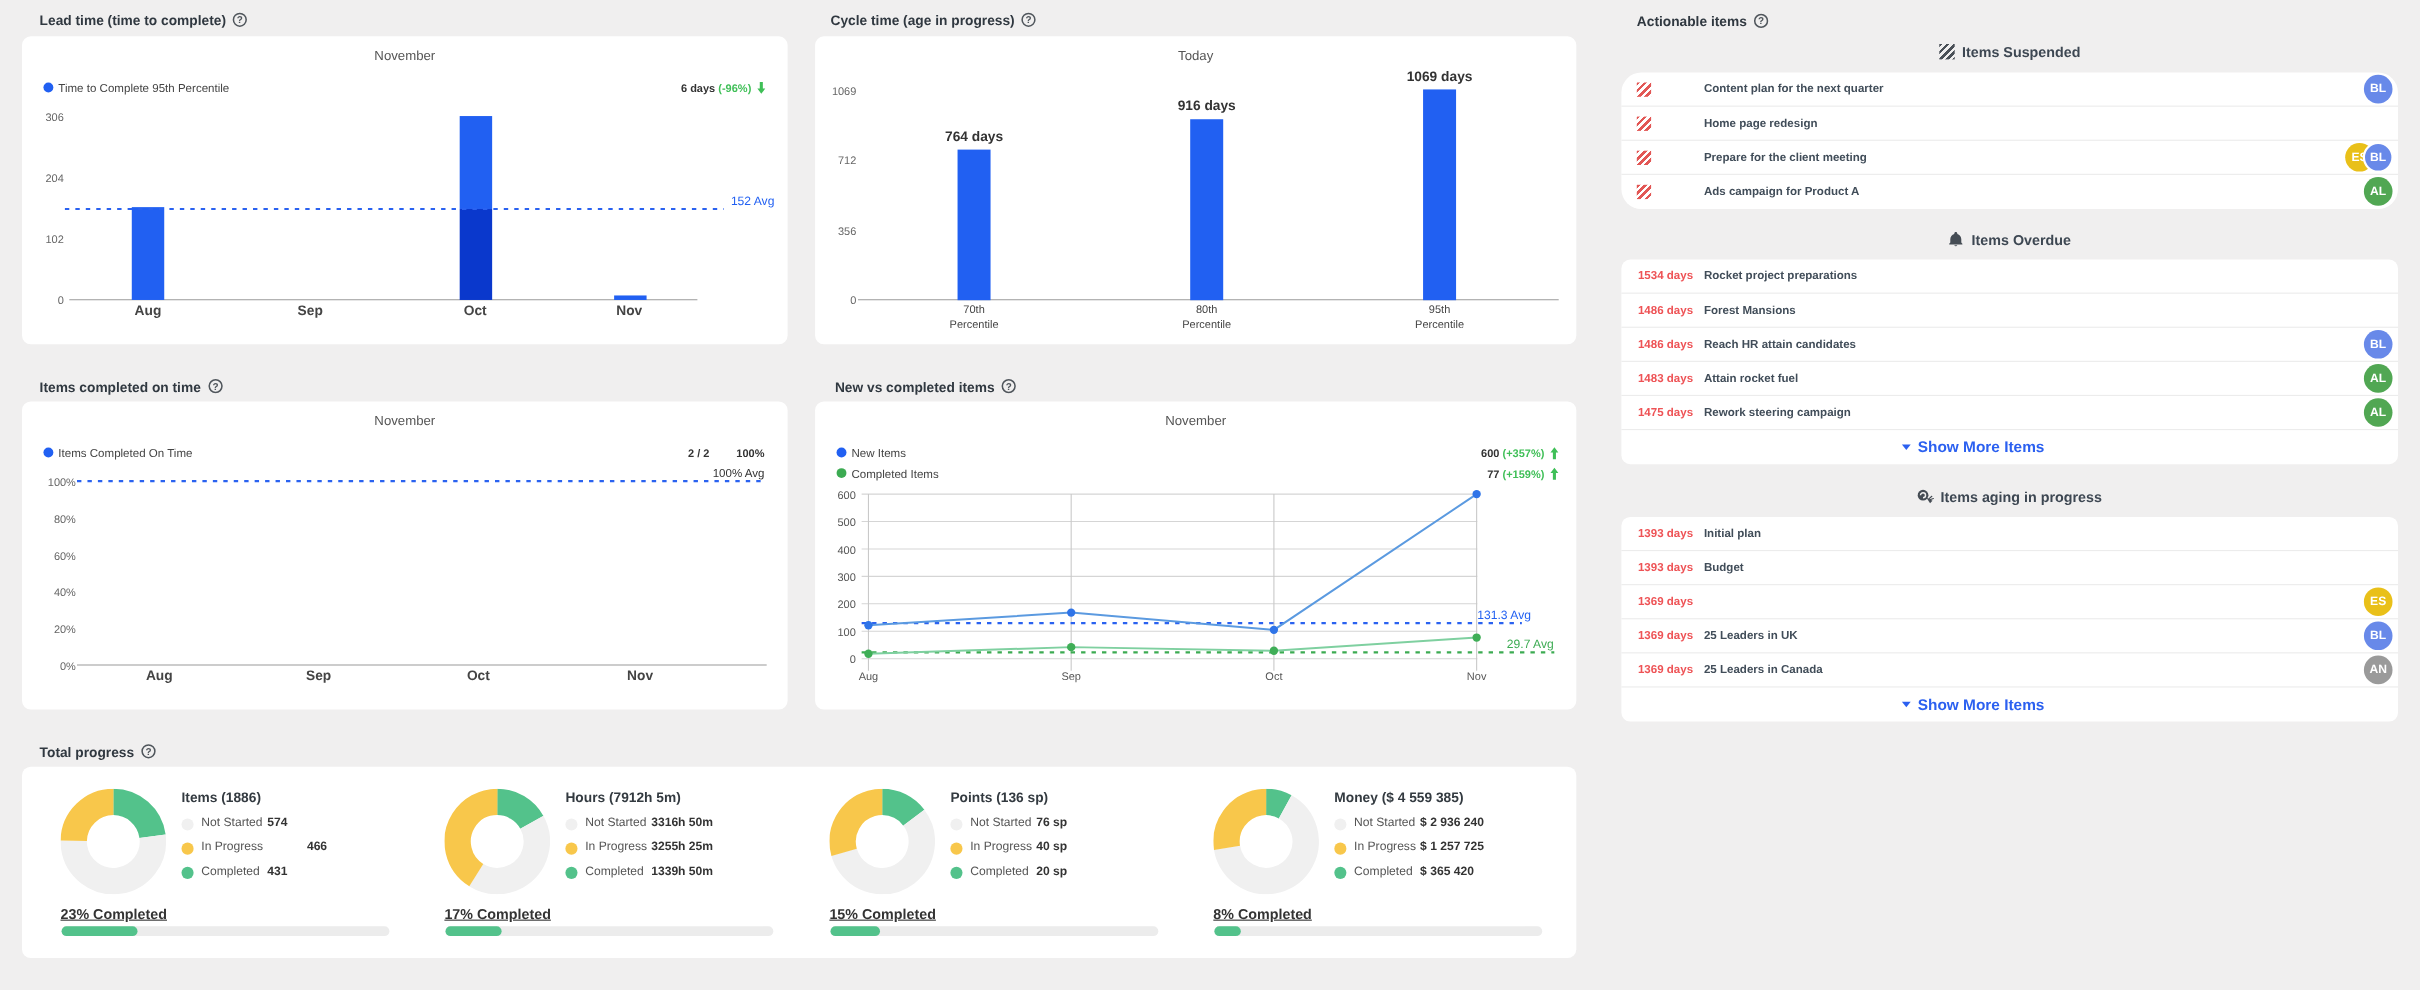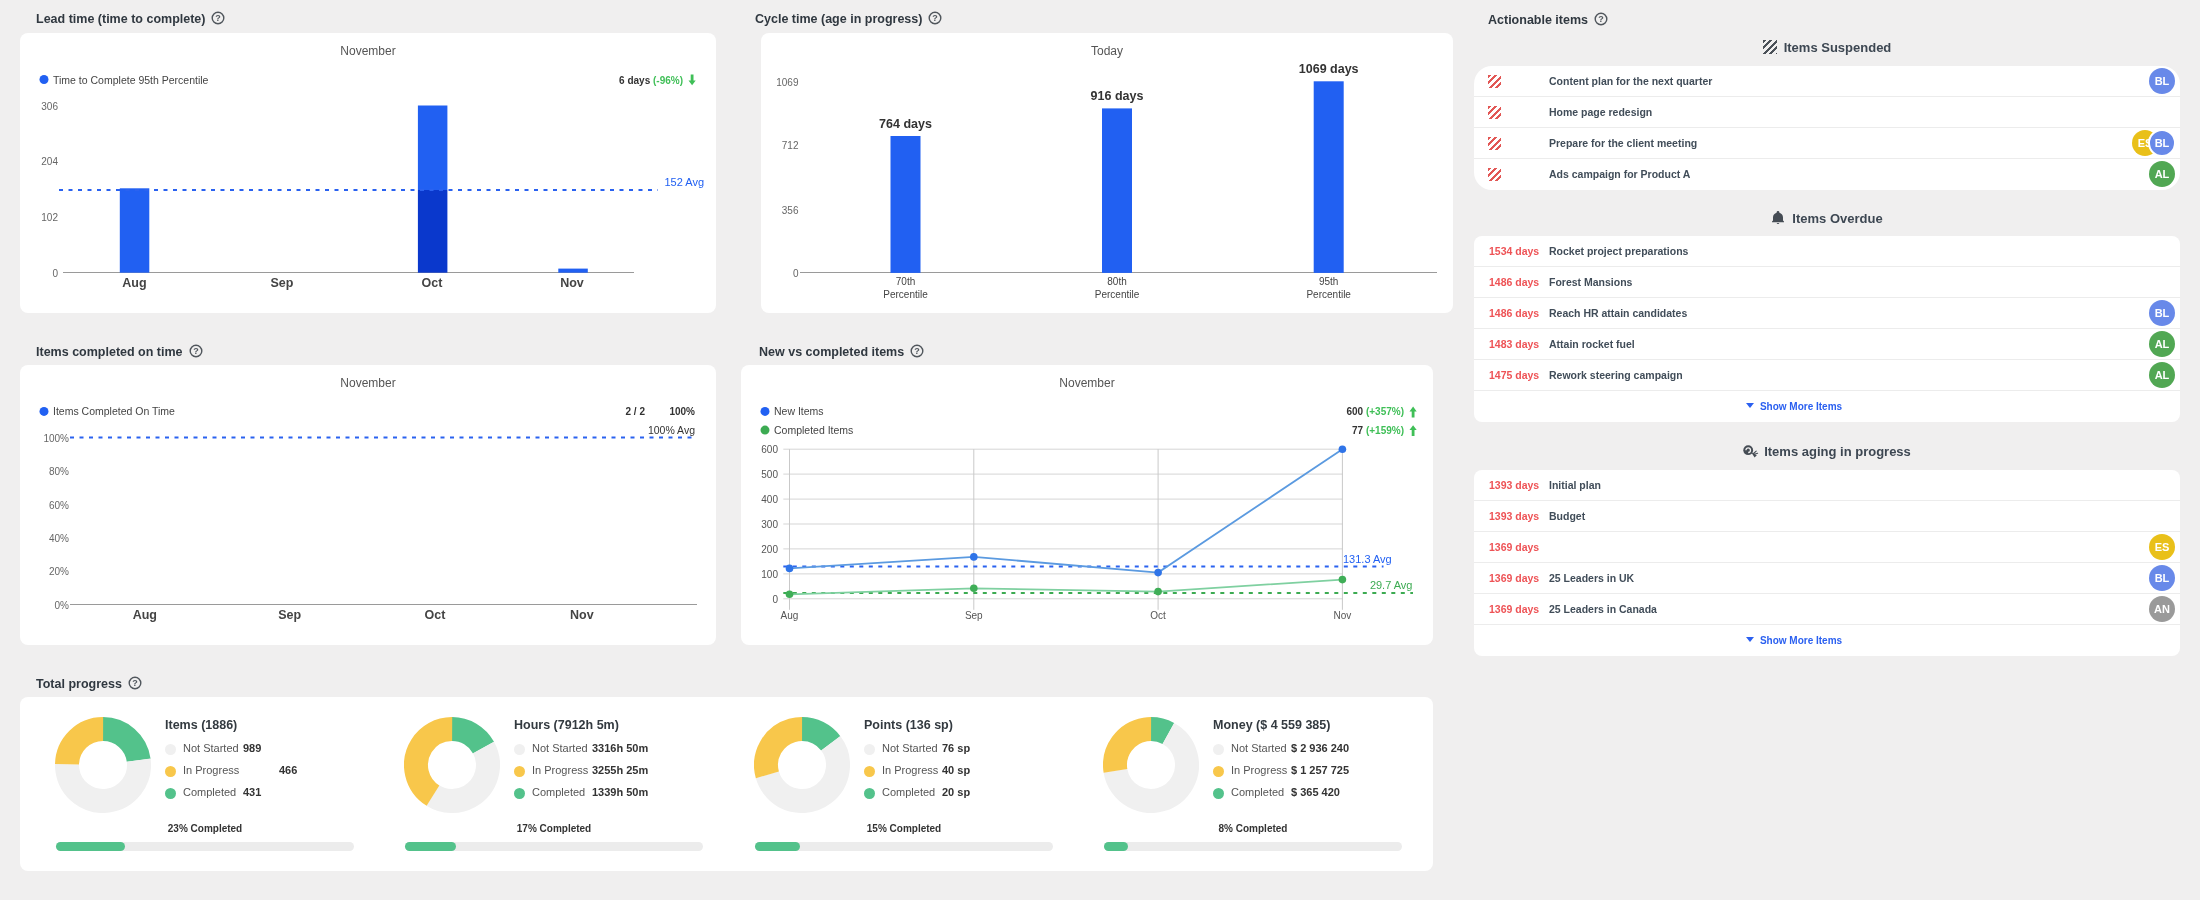--- a/index.html
+++ b/index.html
@@ -7,26 +7,26 @@
 .card { position:absolute; background:#fff; border-radius:8px; }
 .h1 { position:absolute; font-size:12.5px; font-weight:bold; color:#303840; }
 .qm { display:inline-block; vertical-align:-2px; margin-left:6px; }
 .sechead { position:absolute; font-size:13px; font-weight:bold; color:#3d4752; width:706px; left:1474px; text-align:center; }
 .row { position:absolute; left:0; width:706px; height:31px; border-bottom:1px solid #ececec; }
 .rowlast { border-bottom:none; }
 .itemtxt { position:absolute; left:75px; top:0; line-height:31px; font-size:10.5px; font-weight:bold; color:#414d59; }
 .daytxt { position:absolute; left:15px; top:0; line-height:31px; font-size:10.5px; font-weight:bold; color:#ee5356; }
 .avatar { position:absolute; width:26px; height:26px; border-radius:50%; top:2px; text-align:center; line-height:26px; font-size:11px; font-weight:bold; color:#fff; }
 .hatchred { position:absolute; left:14px; top:9px; width:13px; height:13px; background:repeating-linear-gradient(135deg, #e25755 0 2.2px, rgba(0,0,0,0) 2.2px 4.6px); }
-.showmore { position:absolute; left:0; width:640px; height:31px; line-height:31px; text-align:center; font-size:10px; font-weight:bold; color:#2b60f0; }
+.showmore { position:absolute; left:0; width:640px; height:31px; line-height:31px; text-align:center; font-size:14px; font-weight:bold; color:#2b60f0; }
 .tile { position:absolute; top:0; height:174px; }
 .tile-title { position:absolute; font-size:12.5px; font-weight:bold; color:#333a40; }
 .leg-row { position:absolute; font-size:11px; color:#555; }
 .leg-dot { position:absolute; width:11px; height:11px; border-radius:50%; }
-.pct { position:absolute; font-size:10px; font-weight:bold; color:#333; text-align:center; }
+.pct { position:absolute; font-size:13px; font-weight:bold; color:#333; text-align:left;text-decoration:underline; }
 .pbar { position:absolute; height:9px; background:#ececec; border-radius:5px; }
 .pfill { position:absolute; height:9px; background:#53c28b; border-radius:5px; }
 </style>
 </head>
 <body>
 
 <div class="h1" style="left:36px; top:11px;">Lead time (time to complete)<svg class="qm" width="14" height="14" viewBox="0 0 14 14">
       <circle cx="7" cy="7" r="5.8" fill="none" stroke="#50565c" stroke-width="1.4"></circle>
       <text x="7" y="10.2" font-size="9" font-weight="bold" fill="#50565c" text-anchor="middle">?</text>
     </svg></div>
@@ -69,21 +69,21 @@
   <rect x="538.3" y="235.6" width="29.5" height="4.1" fill="#2160f2"></rect>
   <line x1="39" y1="157" x2="638" y2="157" stroke="#2a62f0" stroke-width="2" stroke-dasharray="4,5.5"></line>
   <text x="684" y="153" font-size="11" fill="#2160f2" text-anchor="end">152 Avg</text>
   <text x="114.5" y="253.5" font-size="12.5" fill="#444" font-weight="bold" text-anchor="middle">Aug</text>
   <text x="262" y="253.5" font-size="12.5" fill="#444" font-weight="bold" text-anchor="middle">Sep</text>
   <text x="412" y="253.5" font-size="12.5" fill="#444" font-weight="bold" text-anchor="middle">Oct</text>
   <text x="552" y="253.5" font-size="12.5" fill="#444" font-weight="bold" text-anchor="middle">Nov</text>
 </svg>
 </div>
 
-<div class="card" style="left:741px; top:33px; width:692px; height:280px;margin-left:20px;">
+<div class="card" style="left:741px; top:33px; width:692px; height:280px;">
 <svg width="692" height="280">
   <text x="346" y="21.5" font-size="12" fill="#555" text-anchor="middle">Today</text>
   <text x="37.5" y="53.2" font-size="10" fill="#666" text-anchor="end">1069</text>
   <text x="37.5" y="116" font-size="10" fill="#666" text-anchor="end">712</text>
   <text x="37.5" y="180.5" font-size="10" fill="#666" text-anchor="end">356</text>
   <text x="37.5" y="243.7" font-size="10" fill="#666" text-anchor="end">0</text>
   <line x1="39" y1="239.5" x2="676" y2="239.5" stroke="#9a9a9a" stroke-width="1"></line>
   <rect x="129.5" y="103" width="30" height="136.9" fill="#2160f2"></rect>
   <rect x="341" y="75.4" width="30" height="164.5" fill="#2160f2"></rect>
   <rect x="552.7" y="48.3" width="30" height="191.6" fill="#2160f2"></rect>
@@ -179,21 +179,21 @@
 <div class="card" id="totalcard" style="left:20px; top:697px; width:1413px; height:174px;">
 <div class="tile" style="left:0px; width:353px;">
 <svg width="96" height="96" style="position:absolute;left:35px;top:20px;">
         <circle cx="48.0" cy="48.0" r="36.0" fill="none" stroke="#53c28b" stroke-width="24" stroke-dasharray="51.69 174.50" transform="rotate(-90.00 48.0 48.0)"></circle>
         <circle cx="48.0" cy="48.0" r="36.0" fill="none" stroke="#f0f0f0" stroke-width="24" stroke-dasharray="118.61 107.58" transform="rotate(-7.73 48.0 48.0)"></circle>
         <circle cx="48.0" cy="48.0" r="36.0" fill="none" stroke="#f8c74b" stroke-width="24" stroke-dasharray="55.89 170.31" transform="rotate(181.05 48.0 48.0)"></circle>
       </svg>
 <div class="tile-title" style="left:145px; top:21px;">Items (1886)</div>
 <div class="leg-dot" style="left:145px; top:47px; background:#f0f0f0;"></div>
 <div class="leg-row" style="left:163px; top:45px;">Not Started</div>
-<div class="leg-row" style="left:223px; top:45px; font-weight:bold; color:#333;">989</div>
+<div class="leg-row" style="left:223px; top:45px; font-weight:bold; color:#333;">574</div>
 <div class="leg-dot" style="left:145px; top:69px; background:#f8c74b;"></div>
 <div class="leg-row" style="left:163px; top:67px;">In Progress</div>
 <div class="leg-row" style="left:223px; top:67px; font-weight:bold; color:#333;margin-left:36px;">466</div>
 <div class="leg-dot" style="left:145px; top:91px; background:#53c28b;"></div>
 <div class="leg-row" style="left:163px; top:89px;">Completed</div>
 <div class="leg-row" style="left:223px; top:89px; font-weight:bold; color:#333;">431</div>
 <div class="pct" style="left:35px; top:126px; width:300px;">23% Completed</div>
 <div class="pbar" style="left:36px; top:145px; width:298px;"></div>
 <div class="pfill" style="left:36px; top:145px; width:69px;"></div>
 </div>

